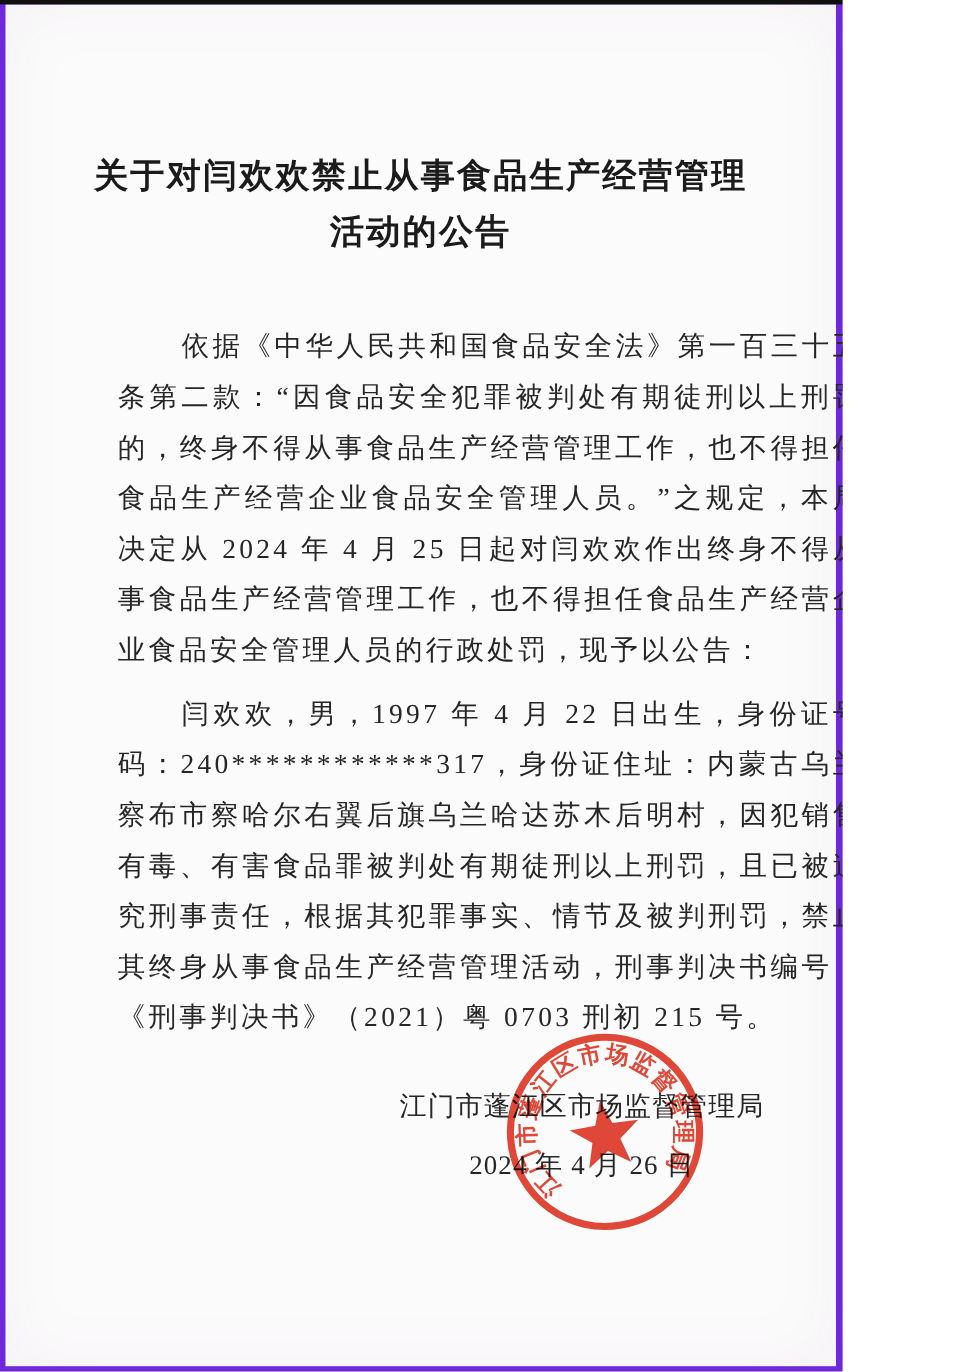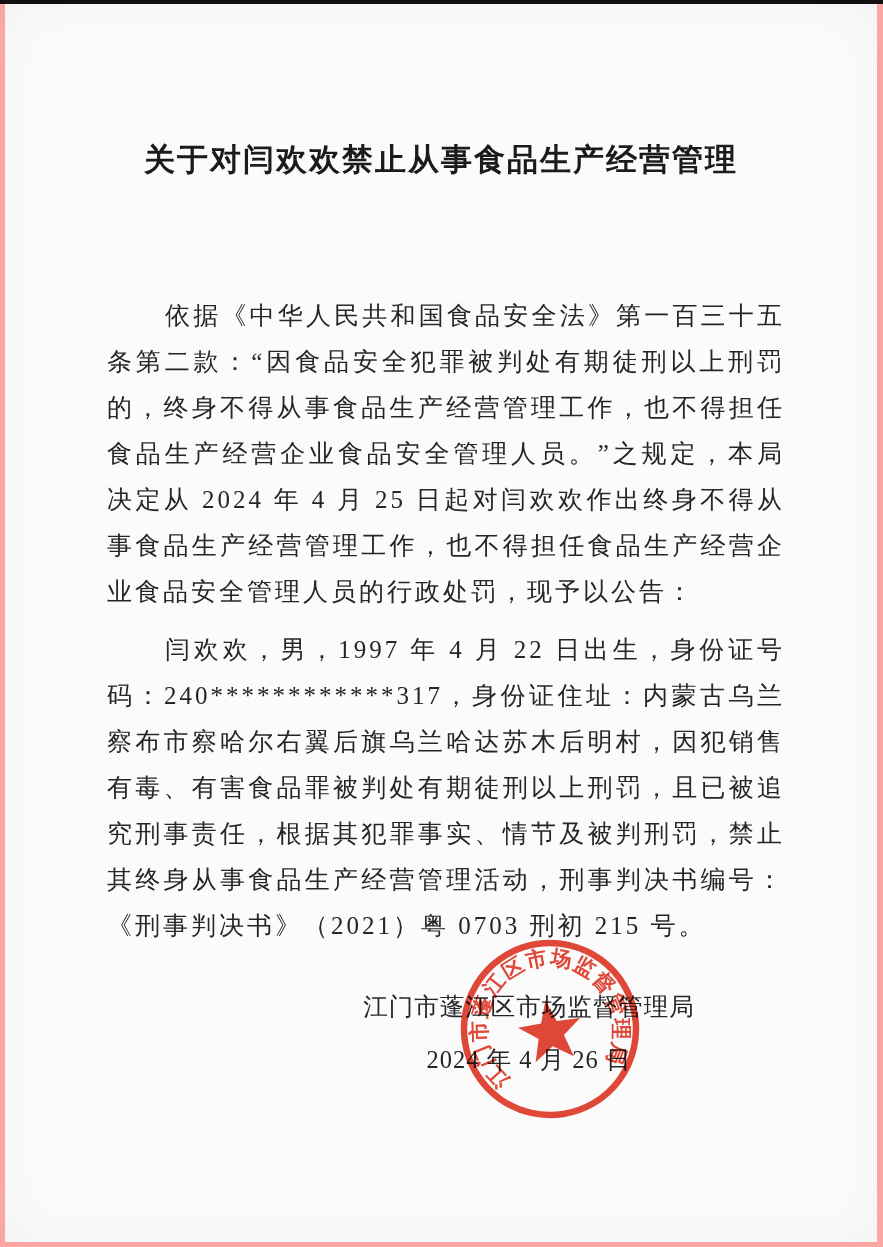--- a/index.html
+++ b/index.html
@@ -1,22 +1,22 @@
 <!DOCTYPE html>
 <html><head>
 <meta charset="utf-8">
 <style>
   html, body { margin: 0; padding: 0; background: #ffffff; }
   * { box-sizing: border-box; }
 
   .scan {
     position: relative;
-    width: 883px;
+    width: 766px;
     height: 1247px;
-    background: #fca5a5;
+    background: #6d28d9;
     overflow: hidden;
   }
   .scan-top-edge {
     position: absolute; top: 0; left: 0; right: 0; height: 4px;
     background: #101010; z-index: 3;
   }
   .page {
     position: absolute;
     top: 4px; left: 5px; right: 6px; bottom: 5px;
     background: #fcfbfc;
@@ -80,20 +80,21 @@
 </head>
 <body>
 
 <div class="scan">
   <div class="scan-top-edge"></div>
 
   <div class="page">
 
     <div class="doc-title">
       <div>关于对闫欢欢禁止从事食品生产经营管理</div>
+      <div>活动的公告</div>
     </div>
 
     <div class="doc-body">
       <p>依据《中华人民共和国食品安全法》第一百三十五条第二款：“因食品安全犯罪被判处有期徒刑以上刑罚的，终身不得从事食品生产经营管理工作，也不得担任食品生产经营企业食品安全管理人员。”之规定，本局决定从 2024 年 4 月 25 日起对闫欢欢作出终身不得从事食品生产经营管理工作，也不得担任食品生产经营企业食品安全管理人员的行政处罚，现予以公告：</p>
       <p>闫欢欢，男，1997 年 4 月 22 日出生，身份证号码：240************317，身份证住址：内蒙古乌兰察布市察哈尔右翼后旗乌兰哈达苏木后明村，因犯销售有毒、有害食品罪被判处有期徒刑以上刑罚，且已被追究刑事责任，根据其犯罪事实、情节及被判刑罚，禁止其终身从事食品生产经营管理活动，刑事判决书编号：《刑事判决书》（2021）粤 0703 刑初 215 号。</p>
     </div>
 
     <div class="signature-block">
       <div class="agency-line">江门市蓬江区市场监督管理局</div>
       <div class="date-line">2024 年 4 月 26 日</div>

